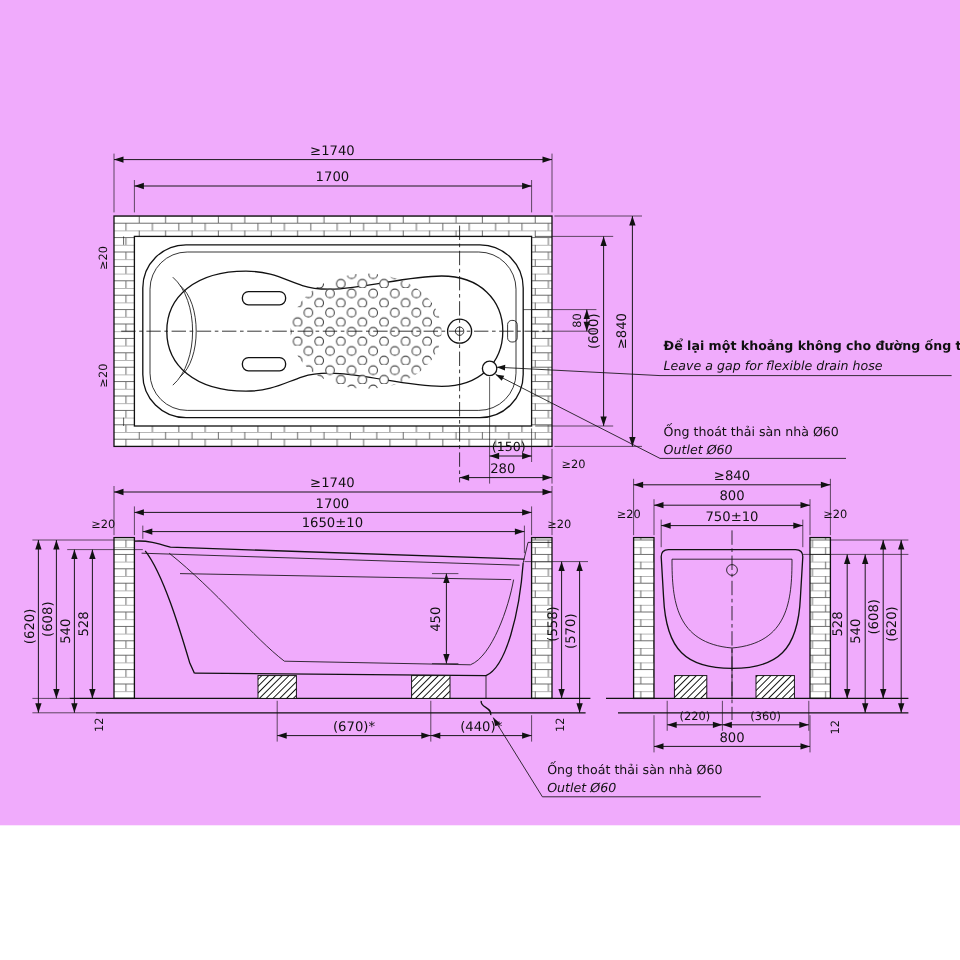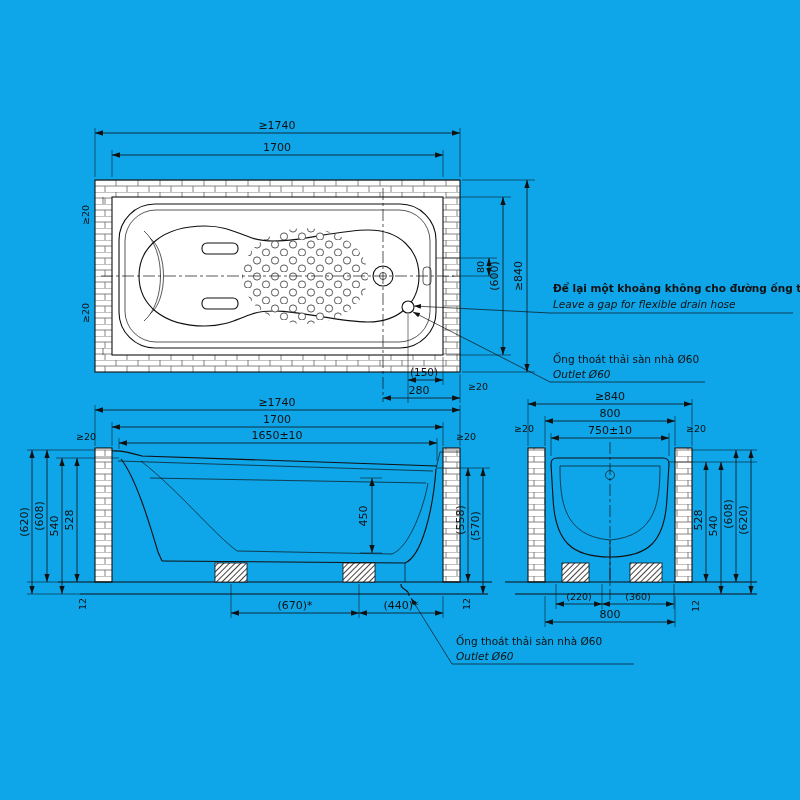--- a/index.html
+++ b/index.html
@@ -1,16 +1,16 @@
 <!DOCTYPE html>
 <html><head>
 <meta charset="utf-8">
 <style>
   html,body { margin:0; padding:0; background:#ffffff; }
-  .page { width:800px; height:800px; background:#0ea5e9; position:relative; overflow:hidden; }
+  .page { width:800px; height:688px; background:#f0abfc; position:relative; overflow:hidden; }
   svg text { font:11px "DejaVu Sans", sans-serif; fill:#111; }
   svg text.s9  { font-size:9.5px; }
   svg text.s10 { font-size:10.5px; }
   svg text.bold { font-weight:bold; }
   svg text.it  { font-style:italic; }
   .ln   { stroke:#111; stroke-width:1.1; fill:none; }
   .lnf  { stroke:#111; stroke-width:1.1; fill:#fff; }
   .thin { stroke:#111; stroke-width:0.7; fill:none; }
   .ext  { stroke:#111; stroke-width:0.55; fill:none; }
   .dim  { stroke:#111; stroke-width:0.8; fill:none; }

